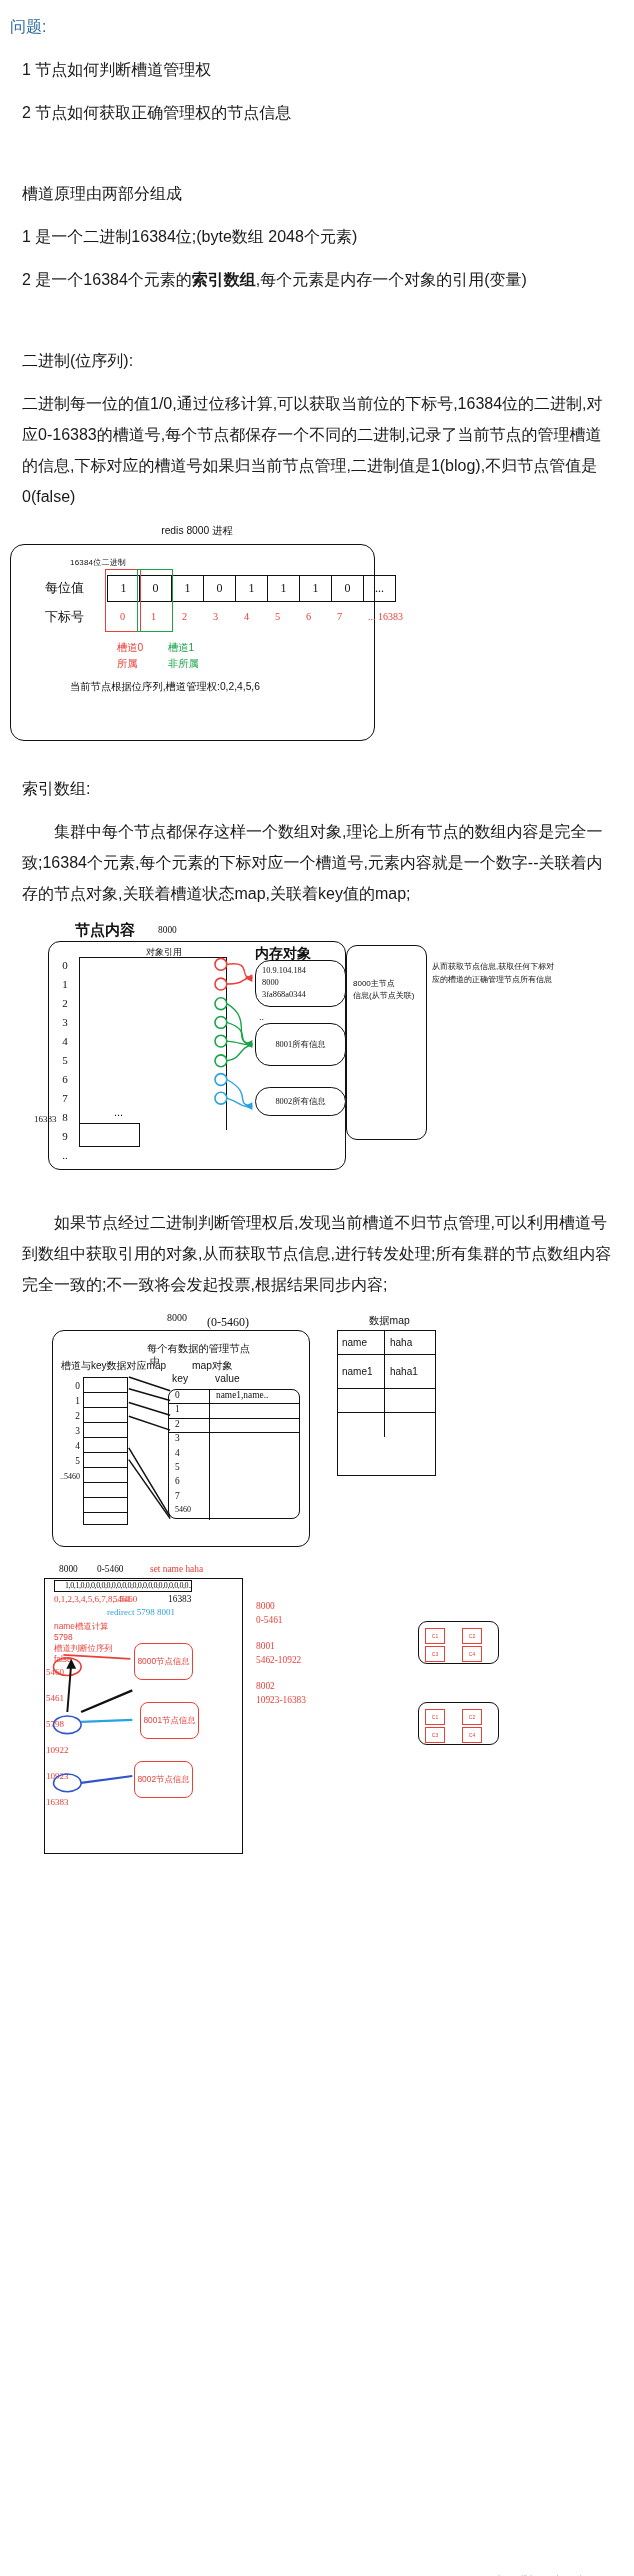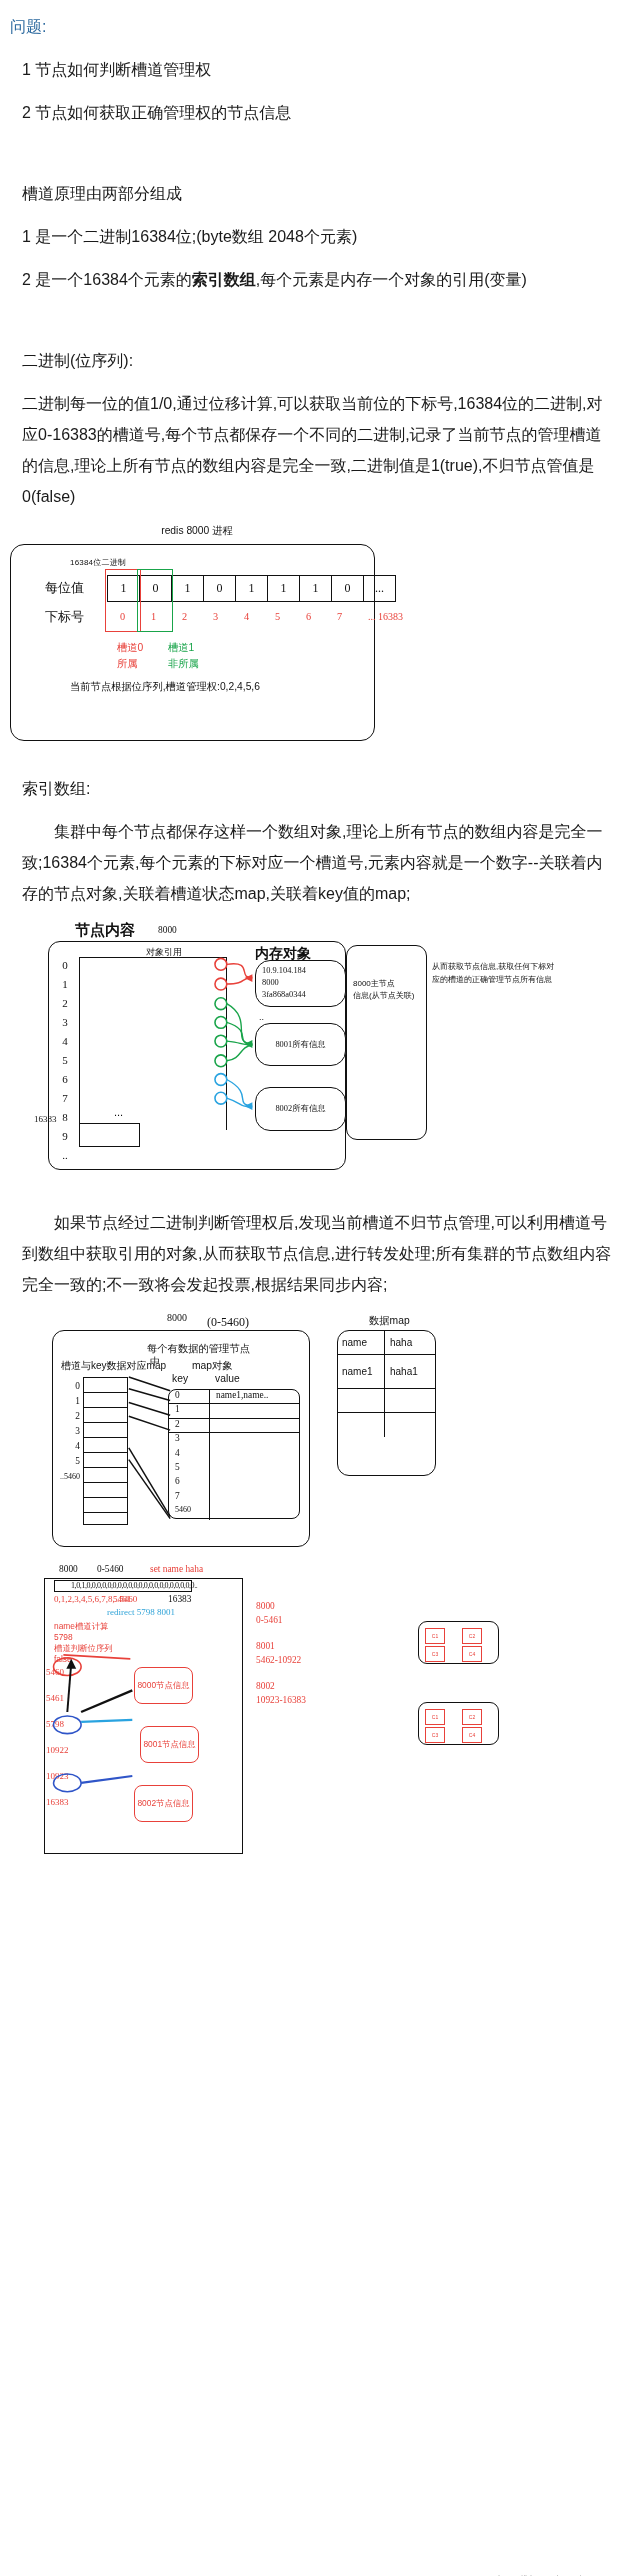--- a/index.html
+++ b/index.html
@@ -49,21 +49,21 @@
   .fig2 .panel{position:absolute;left:30px;top:20px;width:296px;height:227px;border:1.4px solid #111;border-radius:12px;background:#fff;}
   .fig2 .objref{position:absolute;left:128px;top:25px;font-size:9px;}
   .fig2 .nums{position:absolute;left:39px;top:35px;width:16px;font-size:11px;font-family:"Liberation Serif",serif;line-height:19px;text-align:center;}
   .fig2 .gridbox{position:absolute;left:61px;top:36px;width:148px;height:173px;border-left:1.6px solid #111;border-right:1.6px solid #111;border-top:1.6px solid #111;box-sizing:border-box;}
   .fig2 .ell{position:absolute;left:99px;top:187px;font-size:11px;}
   .fig2 .l16383{position:absolute;left:16px;top:193px;font-size:9px;font-family:"Liberation Serif",serif;}
   .fig2 .mo-title{position:absolute;left:237px;top:24px;font-size:14px;font-weight:bold;}
   .fig2 .mbox{position:absolute;border:1.7px solid #111;border-radius:15px;background:#fff;font-size:8.4px;font-family:"Liberation Serif",serif;padding:4px 6px;box-sizing:border-box;line-height:12px;}
   .fig2 .mbox1{left:237px;top:39px;width:91px;height:47px;}
   .fig2 .mbox2{left:237px;top:102px;width:91px;height:43px;display:flex;align-items:center;justify-content:center;}
-  .fig2 .mbox3{left:237px;top:166px;width:91px;height:44px;display:flex;align-items:center;justify-content:center;}
+  .fig2 .mbox3{left:237px;top:166px;width:91px;height:29px;display:flex;align-items:center;justify-content:center;}
   .fig2 .mdots{position:absolute;left:241px;top:91px;font-size:9px;}
   .fig2 .side{position:absolute;left:335px;top:41px;width:79px;font-size:8px;line-height:12px;margin-top:16px;}
   .fig2 .side2{position:absolute;left:414px;top:39px;width:128px;font-size:8px;line-height:13px;}
   .fig2 svg{position:absolute;left:0;top:0;pointer-events:none;}
 
   
   .fig3{margin-left:24px;width:493px;position:relative;height:246px;}
   .fig3 .h8000{position:absolute;left:143px;top:0;font-size:10px;font-family:"Liberation Serif",serif;}
   .fig3 .hrange{position:absolute;left:183px;top:3px;font-size:12px;font-family:Liberation Serif, serif;}
   .fig3 .panel{position:absolute;left:28px;top:18px;width:256px;height:215px;border:1.4px solid #111;border-radius:12px;}
@@ -75,41 +75,41 @@
   .fig3 .slotgrid{position:absolute;left:59px;top:65px;width:45px;height:148px;border:1.5px solid #111;box-sizing:border-box;}
   .fig3 .slotgrid div{height:15px;border-bottom:1.5px solid #111;box-sizing:border-box;}
   .fig3 .kvhead{position:absolute;left:148px;top:61px;font-size:10.3px;width:128px;display:flex;}
   .fig3 .kvhead span:first-child{width:43px;}
   .fig3 .kvbox{position:absolute;left:144px;top:77px;width:132px;height:130px;border:1.5px solid #111;border-radius:8px;box-sizing:border-box;}
   .fig3 .kvrow{display:flex;height:14.4px;border-bottom:1.5px solid #111;box-sizing:border-box;font-size:9.4px;font-family:"Liberation Serif",serif;}
   .fig3 .kvrow span:first-child{width:41px;border-right:1.5px solid #111;padding-left:6px;box-sizing:border-box;}
   .fig3 .kvrow span:last-child{padding-left:6px;}
   .fig3 .kvrow.noline{border-bottom:none;}
   .fig3 .dmap-t{position:absolute;left:345px;top:2px;font-size:10.3px;}
-  .fig3 .dmap{position:absolute;left:313px;top:18px;width:99px;height:146px;border:1.5px solid #111;border-radius:12px;box-sizing:border-box;}
+  .fig3 .dmap{position:absolute;left:313px;top:18px;width:99px;height:146px;border:1.5px solid #111;border-radius:0;box-sizing:border-box;}
   .fig3 .dmap .r{display:flex;height:24px;border-bottom:1.5px solid #111;box-sizing:border-box;font-size:10px;}
   .fig3 .dmap .r span:first-child{width:47px;border-right:1.5px solid #111;padding-left:4px;box-sizing:border-box;display:flex;align-items:center;}
   .fig3 .dmap .r span:last-child{padding-left:5px;display:flex;align-items:center;}
   .fig3 .dmap .r.tall{height:34px;}
   .fig3 .dmap .r.blank{border-bottom:none;}
   .fig3 svg{position:absolute;left:0;top:0;pointer-events:none;}
 
   
   .fig4{margin-left:24px;width:512px;position:relative;height:296px;}
   .fig4 .panel{position:absolute;left:20px;top:14px;width:197px;height:274px;border:1.6px solid #111;}
   .fig4 .top8000{position:absolute;left:35px;top:0;font-size:9.4px;font-family:"Liberation Serif",serif;}
   .fig4 .toprange{position:absolute;left:73px;top:0;font-size:9.4px;font-family:"Liberation Serif",serif;}
   .fig4 .setname{position:absolute;left:126px;top:0;font-size:9.4px;color:#e8413a;font-family:"Liberation Serif",serif;}
-  .fig4 .bitline{position:absolute;left:30px;top:16px;width:138px;height:12px;border:1.4px solid #111;font-size:8px;letter-spacing:-0.4px;padding-left:16px;box-sizing:border-box;font-family:"Liberation Serif",serif;}
+  .fig4 .bitline{position:absolute;left:30px;top:16px;width:138px;height:12px;border:1.4px solid #111;font-size:8px;letter-spacing:-0.4px;padding-left:10px;box-sizing:border-box;font-family:"Liberation Serif",serif;}
   .fig4 .e16383{position:absolute;left:144px;top:30px;font-size:9.4px;font-family:"Liberation Serif",serif;}
   .fig4 .n1{position:absolute;left:30px;top:30px;font-size:9px;color:#e8413a;font-family:"Liberation Serif",serif;}
   .fig4 .redirect{position:absolute;left:83px;top:43px;font-size:9px;color:#2fa3d8;font-family:"Liberation Serif",serif;}
   .fig4 .redr{position:absolute;left:30px;top:57px;font-size:8.4px;color:#e8413a;line-height:11px;width:59px;}
   .fig4 .ynums{position:absolute;left:22px;top:95px;font-size:9px;color:#e8413a;line-height:26px;font-family:"Liberation Serif",serif;}
-  .fig4 .rbox{position:absolute;border:1.8px solid #e8413a;border-radius:8px;width:57px;height:35px;color:#e8413a;font-size:8.4px;display:flex;flex-direction:column;align-items:center;justify-content:center;line-height:11px;margin-top:24px;}
+  .fig4 .rbox{position:absolute;border:1.8px solid #e8413a;border-radius:8px;width:57px;height:35px;color:#e8413a;font-size:8.4px;display:flex;flex-direction:column;align-items:center;justify-content:center;line-height:11px;}
   .fig4 .rb1{left:110px;top:79px;}
   .fig4 .rb2{left:116px;top:138px;}
   .fig4 .rb3{left:110px;top:197px;}
   .fig4 .rightcol{position:absolute;left:232px;top:35px;font-size:9.4px;color:#e8413a;line-height:14px;font-family:"Liberation Serif",serif;}
   .fig4 .rightcol div{margin-bottom:12px;}
   .fig4 .nodebox{position:absolute;border:1.6px solid #111;border-radius:9px;width:79px;height:41px;}
   .fig4 .nb1{left:394px;top:57px;}
   .fig4 .nb2{left:394px;top:138px;}
   .fig4 .inner{position:absolute;border:1px solid #e8413a;width:18px;height:14px;font-size:5px;color:#e8413a;display:flex;align-items:center;justify-content:center;}
   .fig4 svg{position:absolute;left:0;top:0;pointer-events:none;}
@@ -124,21 +124,21 @@
   <div class="prose">
     <div class="h-blue">问题:</div>
     <p class="p">1 节点如何判断槽道管理权</p>
     <p class="p">2 节点如何获取正确管理权的节点信息</p>
     <div class="gap"></div>
     <p class="p">槽道原理由两部分组成</p>
     <p class="p">1 是一个二进制16384位;(byte数组 2048个元素)</p>
     <p class="p"><span>2 是一个16384个元素的</span><span class="b">索引数组</span><span>,每个元素是内存一个对象的引用(变量)</span></p>
     <div class="gap"></div>
     <p class="p">二进制(位序列):</p>
-    <p class="p">二进制每一位的值1/0,通过位移计算,可以获取当前位的下标号,16384位的二进制,对应0-16383的槽道号,每个节点都保存一个不同的二进制,记录了当前节点的管理槽道的信息,理论上所有节点的数组内容是完全一致,二进制值是1(true),不归节点管值是0(false)</p>
+    <p class="p">二进制每一位的值1/0,通过位移计算,可以获取当前位的下标号,16384位的二进制,对应0-16383的槽道号,每个节点都保存一个不同的二进制,记录了当前节点的管理槽道的信息,下标对应的槽道号如果归当前节点管理,二进制值是1(blog),不归节点管值是0(false)</p>
   </div>
 
   <div class="fig fig1">
     <div class="title">redis 8000 进程</div>
     <div class="box">
       <div class="lbl16384">16384位二进制</div>
       <div class="rowlabel" style="left:18px;top:34px;">每位值</div>
       <div class="rowlabel" style="left:18px;top:63px;">下标号</div>
       <div class="bits">
         <div>1</div>

